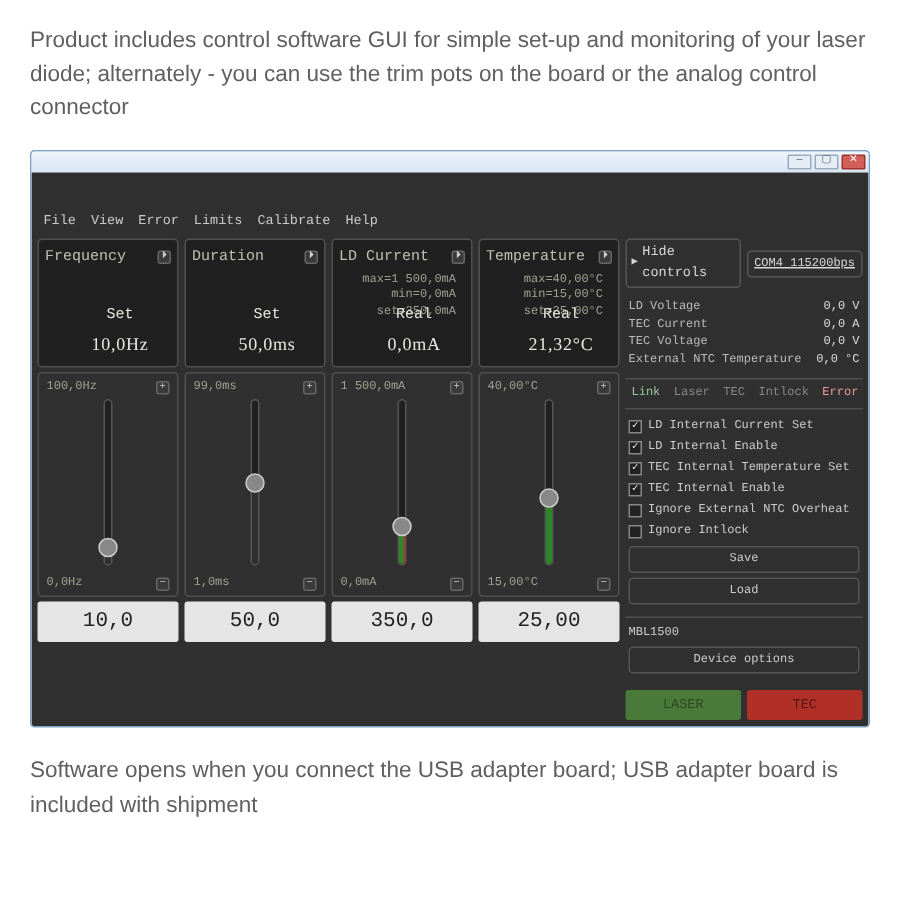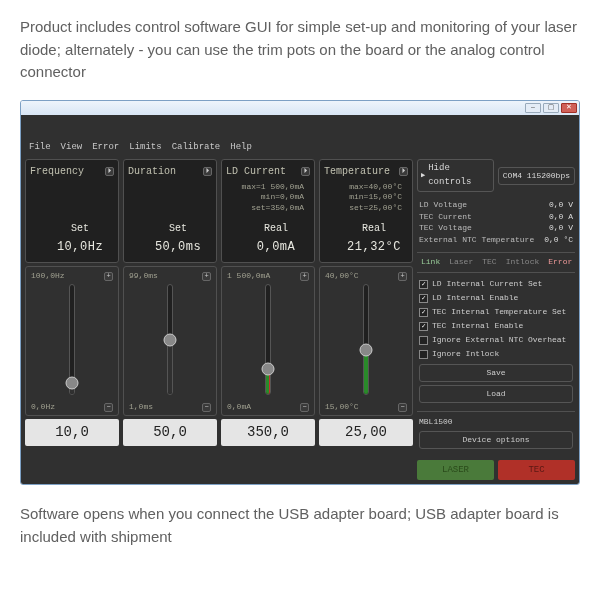--- a/index.html
+++ b/index.html
@@ -54,32 +54,32 @@
   .channel {
     flex:1;
     display:flex; flex-direction:column;
     gap:3px;
   }
   .ch-top {
     background:#202020;
     border:1px solid #505050;
     border-radius:3px;
     padding:4px;
-    height: 104px;
+    height: 86px;
     position:relative;
   }
   .ch-header {
     display:flex; justify-content:space-between; align-items:center;
     color:#c0c0b0; font-size:10px; margin-bottom:3px;
   }
   .sq { width:9px;height:9px;background:#3a3a3a;border:1px solid #666;border-radius:2px;display:flex;align-items:center;justify-content:center;font-size:7px;color:#ccc;}
   .ch-info { font-size:8px;color:#a0a090;line-height:1.3;text-align:right;padding-right:6px;}
   .ch-big { text-align:center; color:#e8e8e0; font-size:10px; position:absolute;bottom:6px;left:16px;right:0;}
   .ch-big .label{font-size:10px;margin-bottom:2px;}
-  .ch-big .val{font-size:12px;letter-spacing:0.5px;}
+  .ch-big .val{font-size:12px;letter-spacing:0.5px;font-family:Liberation Serif, serif;}
   .ch-range {
     border:1px solid #505050; border-radius:3px; padding:3px 3px 0;
     display:flex; flex-direction:column;
   }
   .range-top {
     display:flex; justify-content:space-between; align-items:center;
     font-size:8px; color:#a0a090; padding:0 2px 2px;
   }
   .slider-wrap {
     height:115px; display:flex; justify-content:center; align-items:flex-end;
@@ -103,21 +103,21 @@
   .ch-input {
     background:#e5e5e5; color:#222; text-align:center;
     font-size:14px; font-family:"Courier New",monospace;
     padding:3px 0; border-radius:2px;
   }
 
   .side { width:158px; display:flex; flex-direction:column; gap:4px; }
   .side-top { display:flex; gap:4px; align-items:center; font-size:9px;}
   .hidebtn { flex:1; display:flex; align-items:center; gap:3px; padding:2px 3px; border:1px solid #555;border-radius:3px;}
   .hidebtn .tri{font-size:7px;}
-  .combox{border:1px solid #555;border-radius:3px;padding:2px 4px;font-size:8px;}
+  .combox{border:1px solid #555;border-radius:3px;padding:2px 4px;font-size:8px;text-decoration:underline;}
 
   .status-box { padding:3px 2px;}
   .status-row { display:flex; justify-content:space-between; font-size:8px; color:#bbb; line-height:1.45;}
   .status-row .v{color:#ddd;}
 
   .tabs { display:flex; gap:9px; font-size:8px; color:#9c9; border-top:1px solid #505050;padding:3px 4px 0;}
   .tabs span.err{color:#e99;}
   .tabs span.dim{color:#888;}
 
   .opts { padding:4px 2px; border-top:1px solid #505050;}

